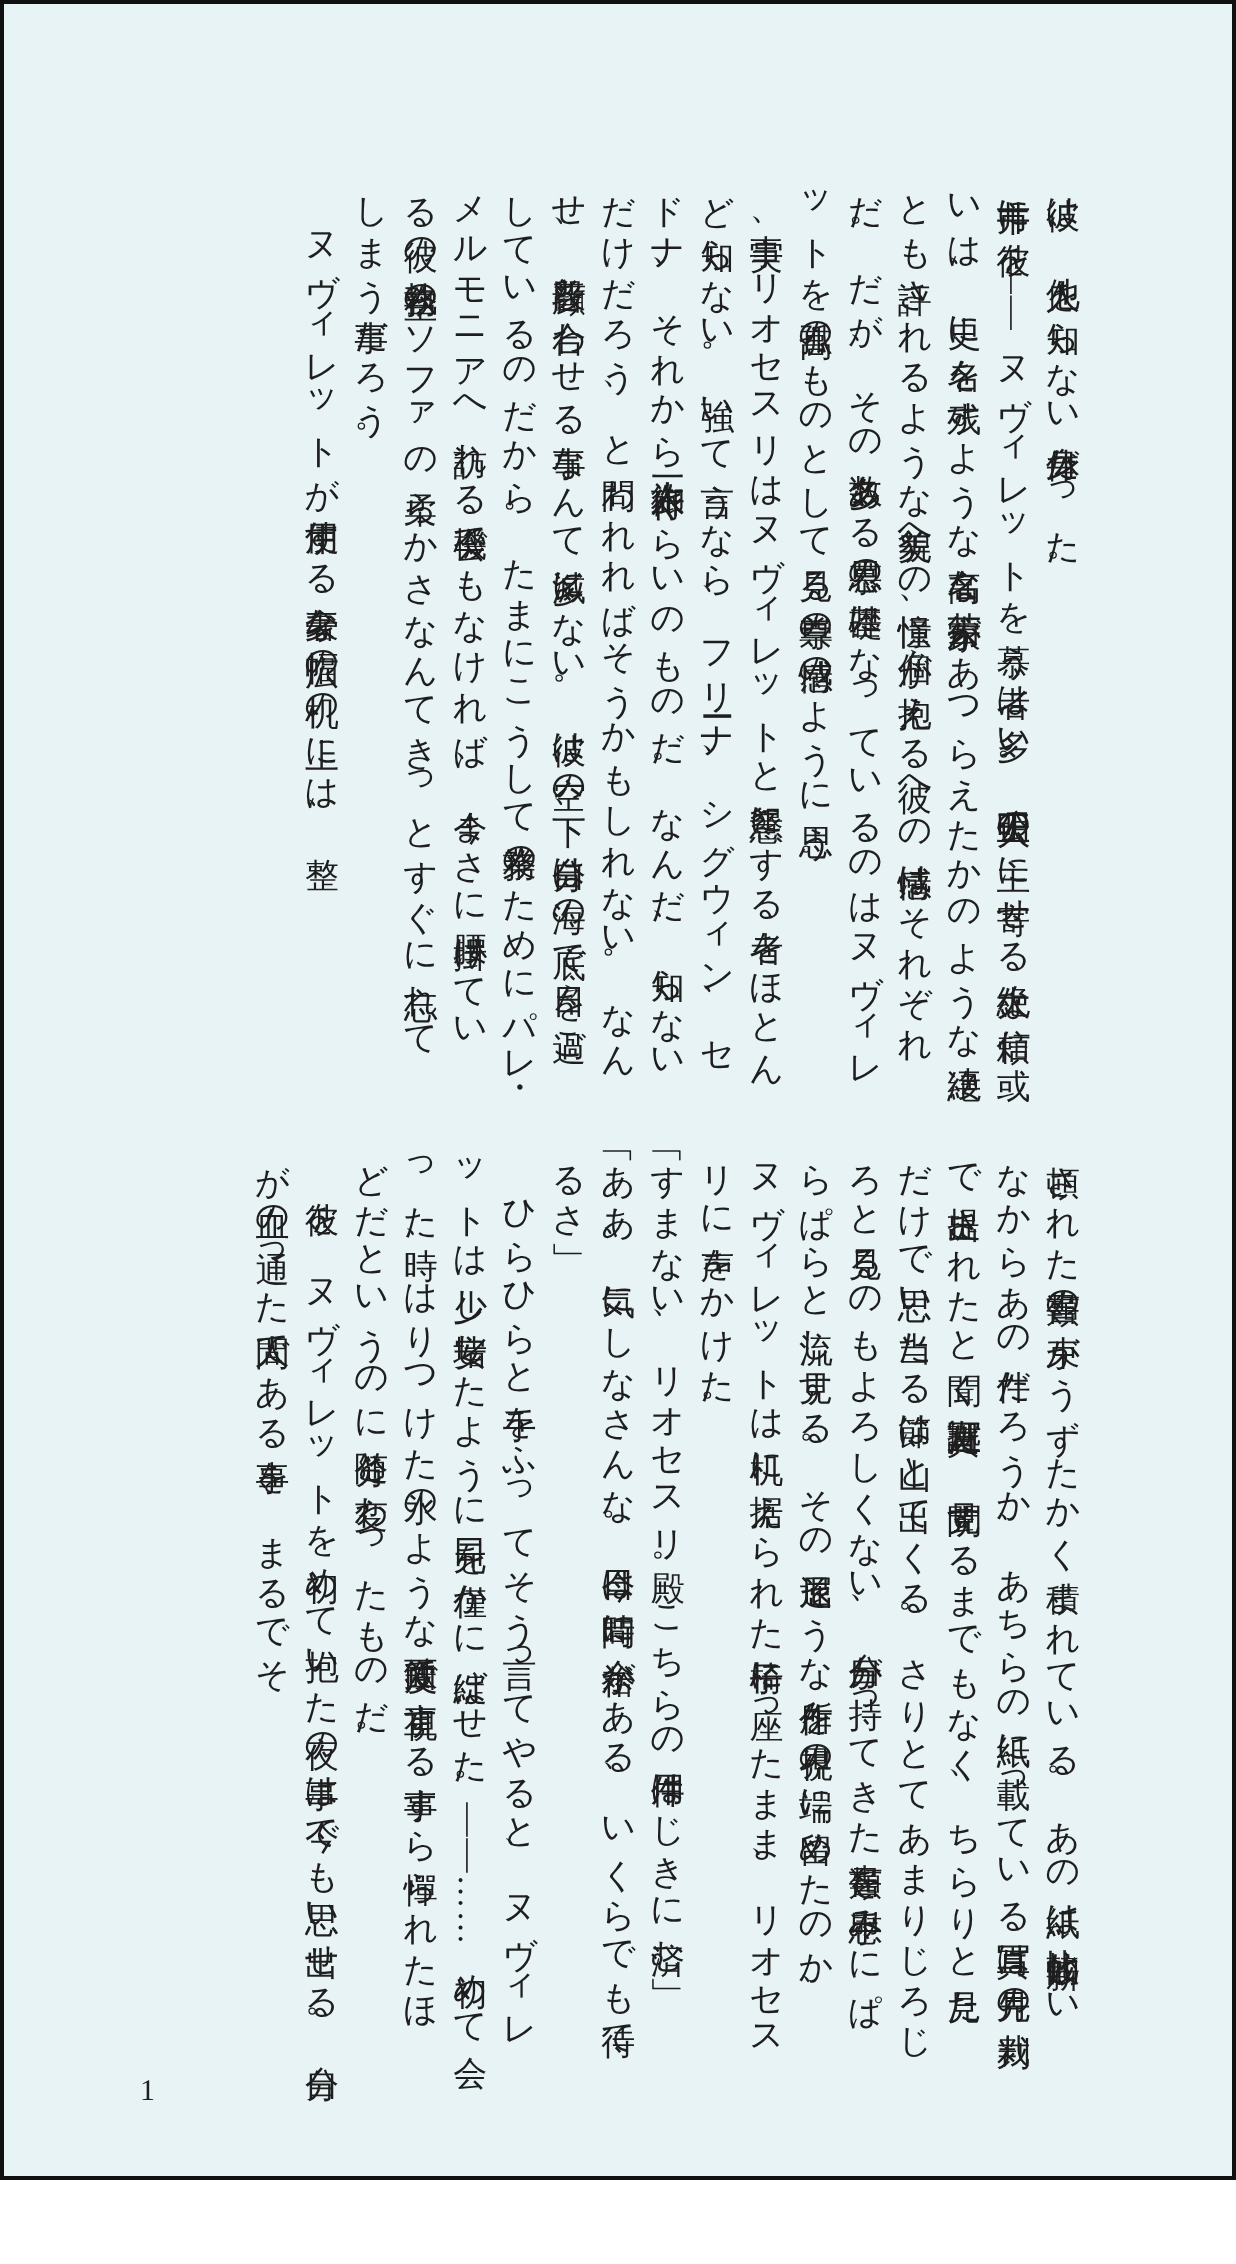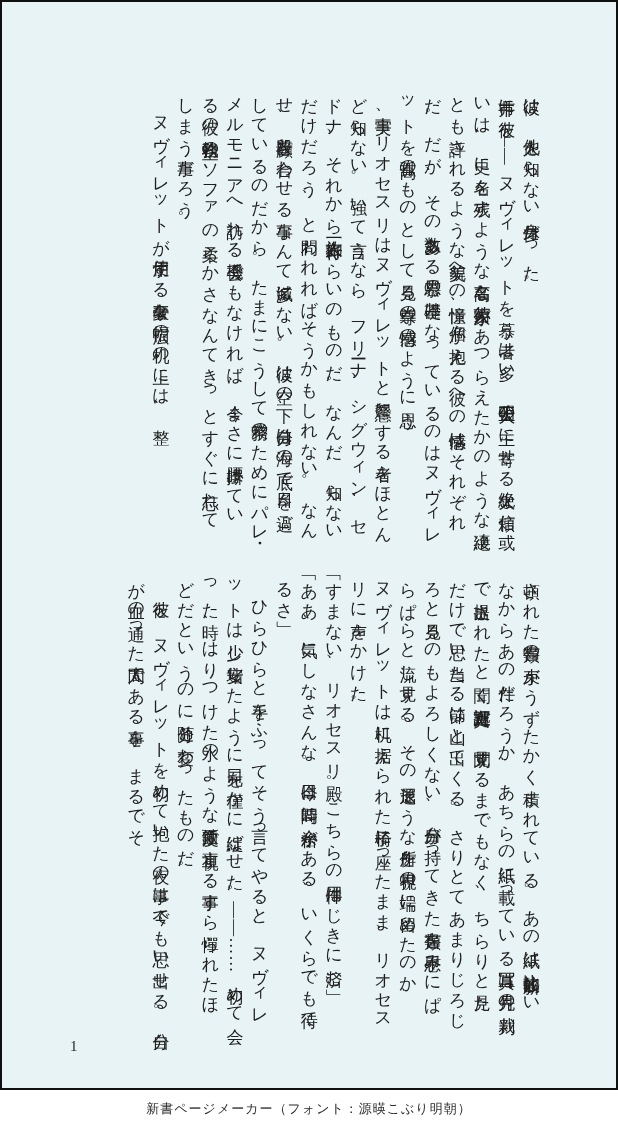--- a/index.html
+++ b/index.html
@@ -84,15 +84,14 @@
       <p>「すまない、リオセスリ殿。こちらの用件はじきに済む」</p>
       <p>「ああ、気にしなさんな。今日は時間に余裕がある、いくらでも待てるさ」</p>
       <p>　ひらひらと手をふってそう言ってやると、ヌヴィレットは少し安堵したように口元を僅かに綻ばせた。――……初めて会った時、はりつけた氷のような鉄面皮で直視する事すら憚られたほどだというのに随分と変わったものだ。</p>
       <p>　彼を、ヌヴィレットを初めて抱いた夜の事は今でも思い出せる。自分が血の通った人間である事を、まるでそ</p>
     </div>
 
     <div class="page-number" style="color: rgb(30, 30, 30);">1</div>
 
   </div>
 
-  <div class="footer-credit">新書ページメーカー（フォント：源暎こぶり明朝）</div>
 
 </div>
 
 </body></html>

